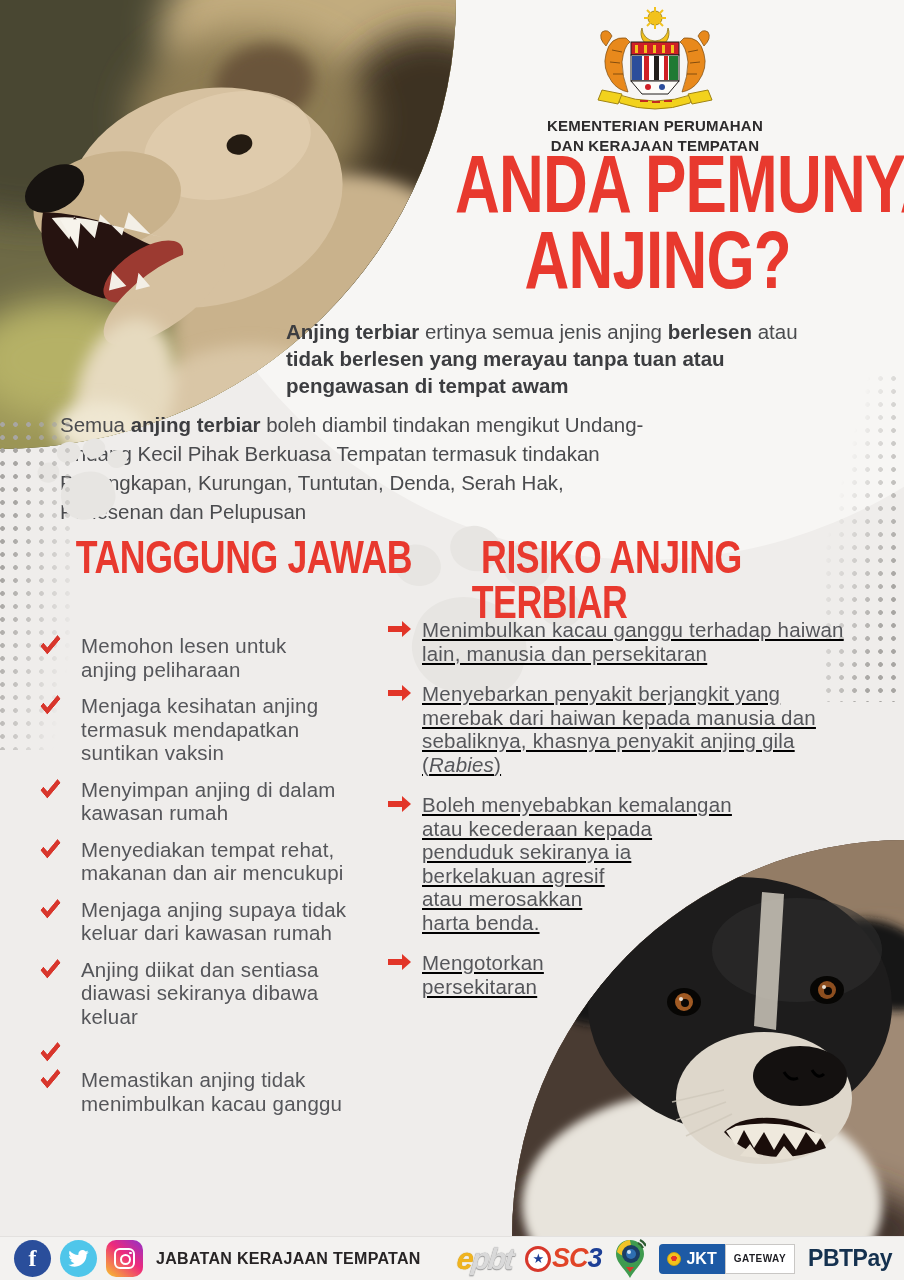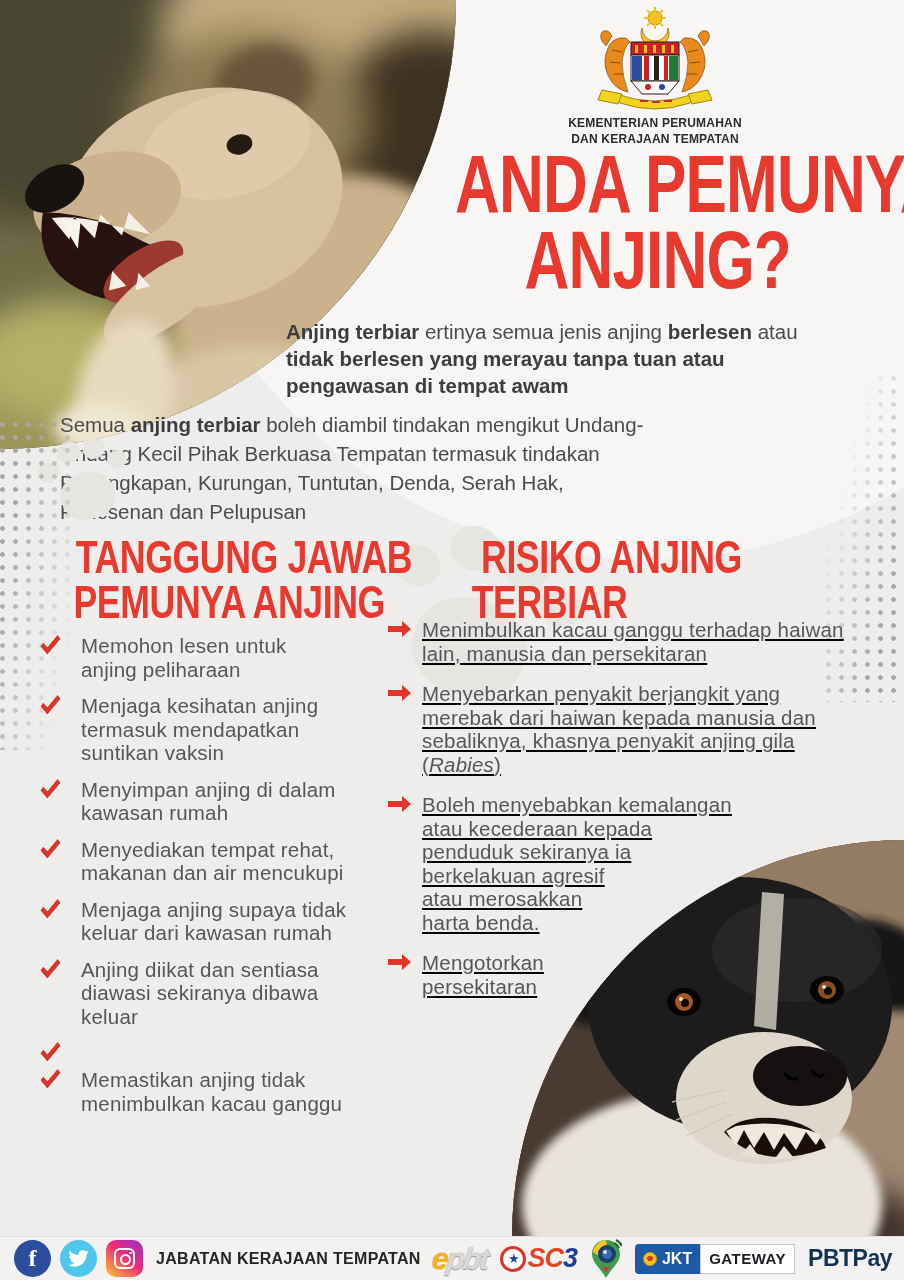--- a/index.html
+++ b/index.html
@@ -27,21 +27,21 @@
   .photo-top svg{display:block;}
   
   .photo-bottom{
     position:absolute;right:0;bottom:43px;width:392px;height:397px;
     border-top-left-radius:100% 100%;overflow:hidden;background:#6b584a;
   }
   
   .crest{position:absolute;left:582px;top:6px;width:146px;height:106px;}
   .ministry{
     position:absolute;left:420px;top:116px;width:470px;text-align:center;
-    font-size:12px;font-weight:bold;color:#2d2b2c;line-height:1.3;letter-spacing:.2px;
+    font-size:15px;font-weight:bold;color:#2d2b2c;line-height:1.3;letter-spacing:.2px;
   }
   
   .cond{display:inline-block;transform:scale(.85,1.12);transform-origin:center;white-space:nowrap;font-weight:bold;}
   .title{position:absolute;left:412px;top:146px;width:492px;text-align:center;color:var(--red);}
   .title .line{height:76px;line-height:76px;font-size:73px;letter-spacing:-1px;}
   .col-heading{position:absolute;text-align:left;color:var(--red);}
   .col-heading .line{height:45px;line-height:45px;font-size:42px;letter-spacing:-.5px;}
   .heading-left{left:46px;top:534px;width:380px;}
   .heading-right{left:458px;top:534px;width:400px;}
   
@@ -128,21 +128,21 @@
   .osc .three{color:#1d3f96;}
   .pin{position:relative;width:32px;height:40px;}
   .jktg{display:flex;align-items:center;height:30px;}
   .jkt-box{
     height:30px;background:#1d5aa5;border-radius:4px 0 0 4px;display:flex;align-items:center;
     padding:0 8px;gap:5px;color:#fff;font-weight:bold;font-size:16px;
   }
   .jkt-crest{width:14px;height:14px;border-radius:50%;background:radial-gradient(circle at 50% 45%,#e5352b 0 30%,#f2c21d 31% 100%);border:1px solid #caa315;}
   .gw-box{
     height:30px;background:#fff;border:1px solid #c9c7c5;display:flex;align-items:center;
-    padding:0 8px;color:#1c1c22;font-weight:bold;font-size:15px;letter-spacing:.5px;
+    padding:0 8px;color:#1c1c22;font-weight:bold;font-size:10px;letter-spacing:.5px;
   }
   .pbtpay{font-weight:bold;font-size:23px;color:#14314f;letter-spacing:-.5px;}
 </style>
 </head>
 <body>
 
 <div class="poster">
 
   <div class="halo"></div>
 
@@ -275,21 +275,20 @@
       <span class="t2"></span>
       <span class="t3"></span>
       <span class="t4"></span>
       <span class="pad"></span>
   </div>
   <div class="dots dots-left"></div>
   <div class="dots dots-right"></div>
 
   <div class="col-heading heading-left">
     <div class="line"><span class="cond">TANGGUNG JAWAB</span></div>
-    <div class="line"><span class="cond">PEMUNYA ANJING</span></div>
   </div>
   <div class="list list-left">
 
   <div class="item">
         <span class="bullet check-ic"></span>
         <span class="item-text">Memohon lesen untuk
 anjing peliharaan</span>
       </div>
       <div class="item">
         <span class="bullet check-ic"></span>

